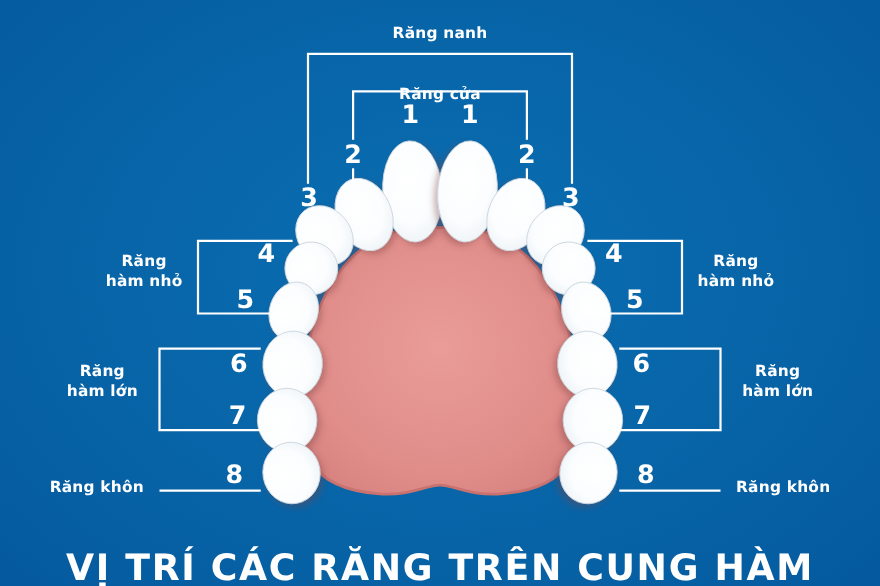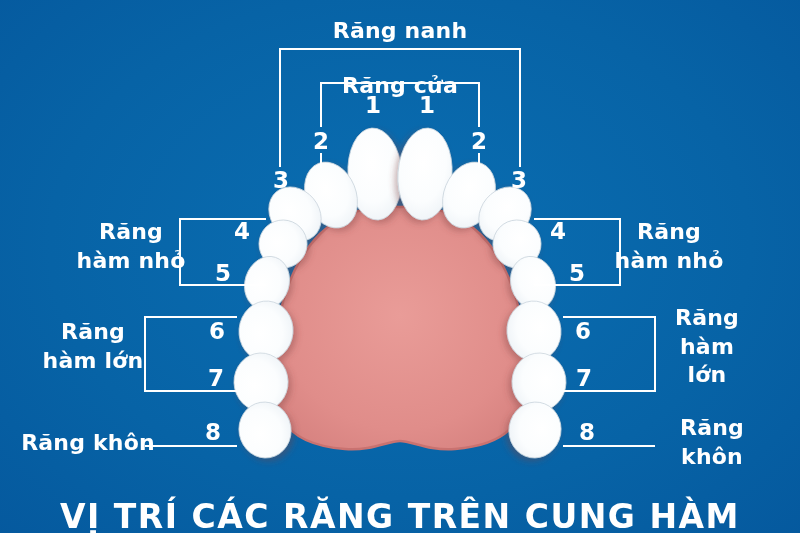--- a/index.html
+++ b/index.html
@@ -5,21 +5,21 @@
   html,body { margin:0; padding:0; background:#02386b; }
   .stage {
     position:relative; width:800px; height:533px; overflow:hidden;
     background: radial-gradient(115% 125% at 50% 46%, #0a6eb2 0%, #0763a6 38%, #05599e 62%, #04529a 85%, #034b8f 100%);
     font-family:"DejaVu Sans","Liberation Sans",sans-serif; color:#ffffff;
   }
   .arch { position:absolute; left:0; top:0; }
   .wline { fill:none; stroke:#ffffff; stroke-width:2; }
   .lbl {
     position:absolute; transform:translate(-50%,-50%);
-    font-size:22px; font-weight:600; letter-spacing:.2px;
+    font-size:14px; font-weight:600; letter-spacing:.2px;
     white-space:pre-line; text-align:center; line-height:1.3;
   }
   .num {
     position:absolute; transform:translate(-50%,-50%);
     font-size:23px; font-weight:600;
   }
   .title {
     position:absolute; left:400px; top:494px; transform:translate(-50%,-50%);
     font-size:33px; font-weight:700; letter-spacing:1.5px; white-space:nowrap;
   }

